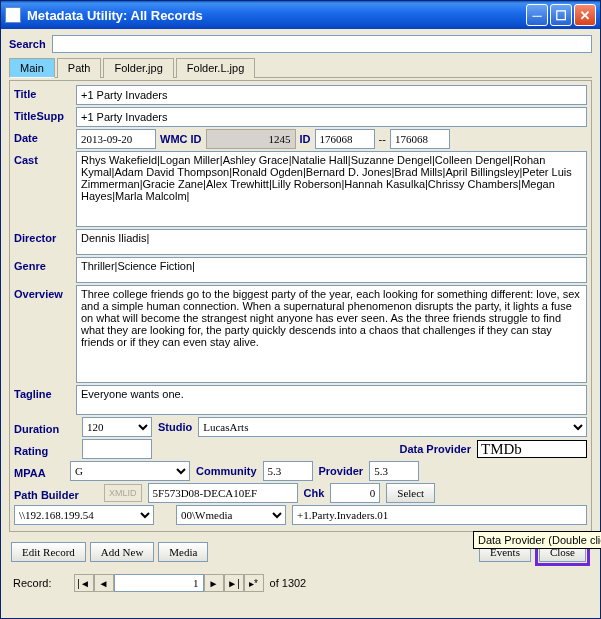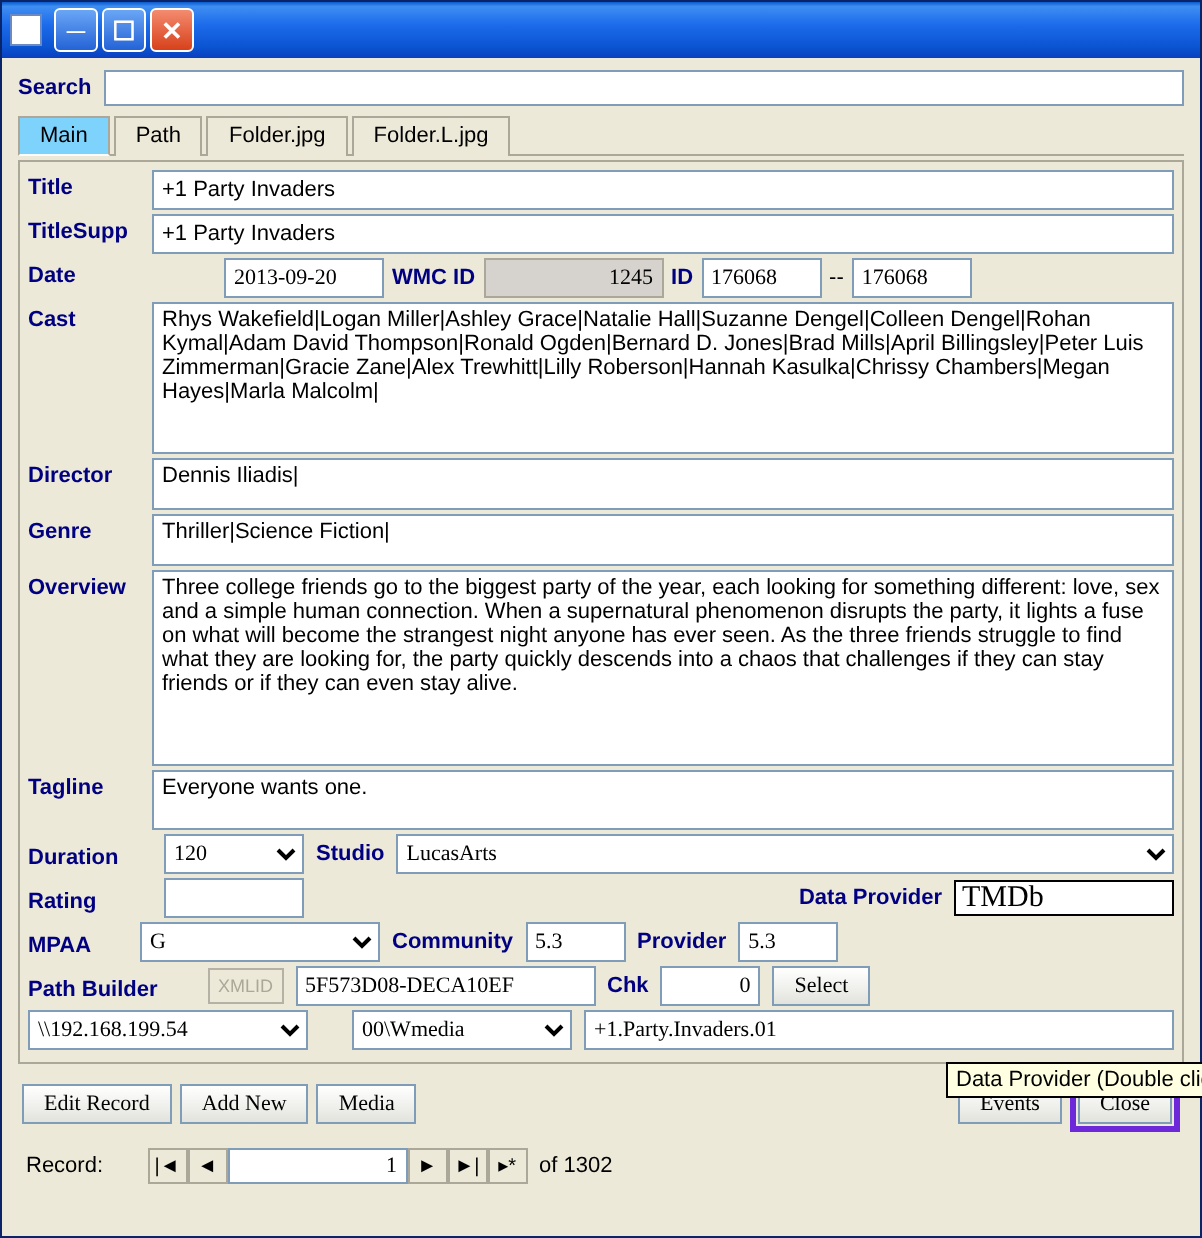--- a/index.html
+++ b/index.html
@@ -190,20 +190,21 @@
     white-space:nowrap;
     z-index:10;
   }
 </style>
 </head>
 <body>
 
 <div class="window">
   <div class="titlebar">
     <div class="app-icon"></div>
+    <div class="title">Metadata Utility: All Records</div>
     <div class="win-btns">
       <div class="win-btn">─</div>
       <div class="win-btn">☐</div>
       <div class="win-btn close">✕</div>
     </div>
   </div>
 
   <div class="content">
     <div class="search-row">
       <label>Search</label>
@@ -224,21 +225,21 @@
         <input class="field-input" value="+1 Party Invaders" style="">
       </div>
 
       <div class="field-row">
         <div class="field-label">TitleSupp</div>
         <input class="field-input" value="+1 Party Invaders" style="">
       </div>
 
       <div class="field-row">
         <div class="field-label">Date</div>
-        <div class="date-row" style="flex:1;margin-left:36px;">
+        <div class="date-row" style="flex:1;">
           <input class="small-input" style="width: 80px;" value="2013-09-20">
           <span class="lbl">WMC ID</span>
           <div class="wmcid-box" style="width:90px;">1245</div>
           <span class="lbl">ID</span>
           <input class="small-input" style="width: 60px;" value="176068">
           <span>--</span>
           <input class="small-input" style="width: 60px;" value="176068">
         </div>
       </div>
 

